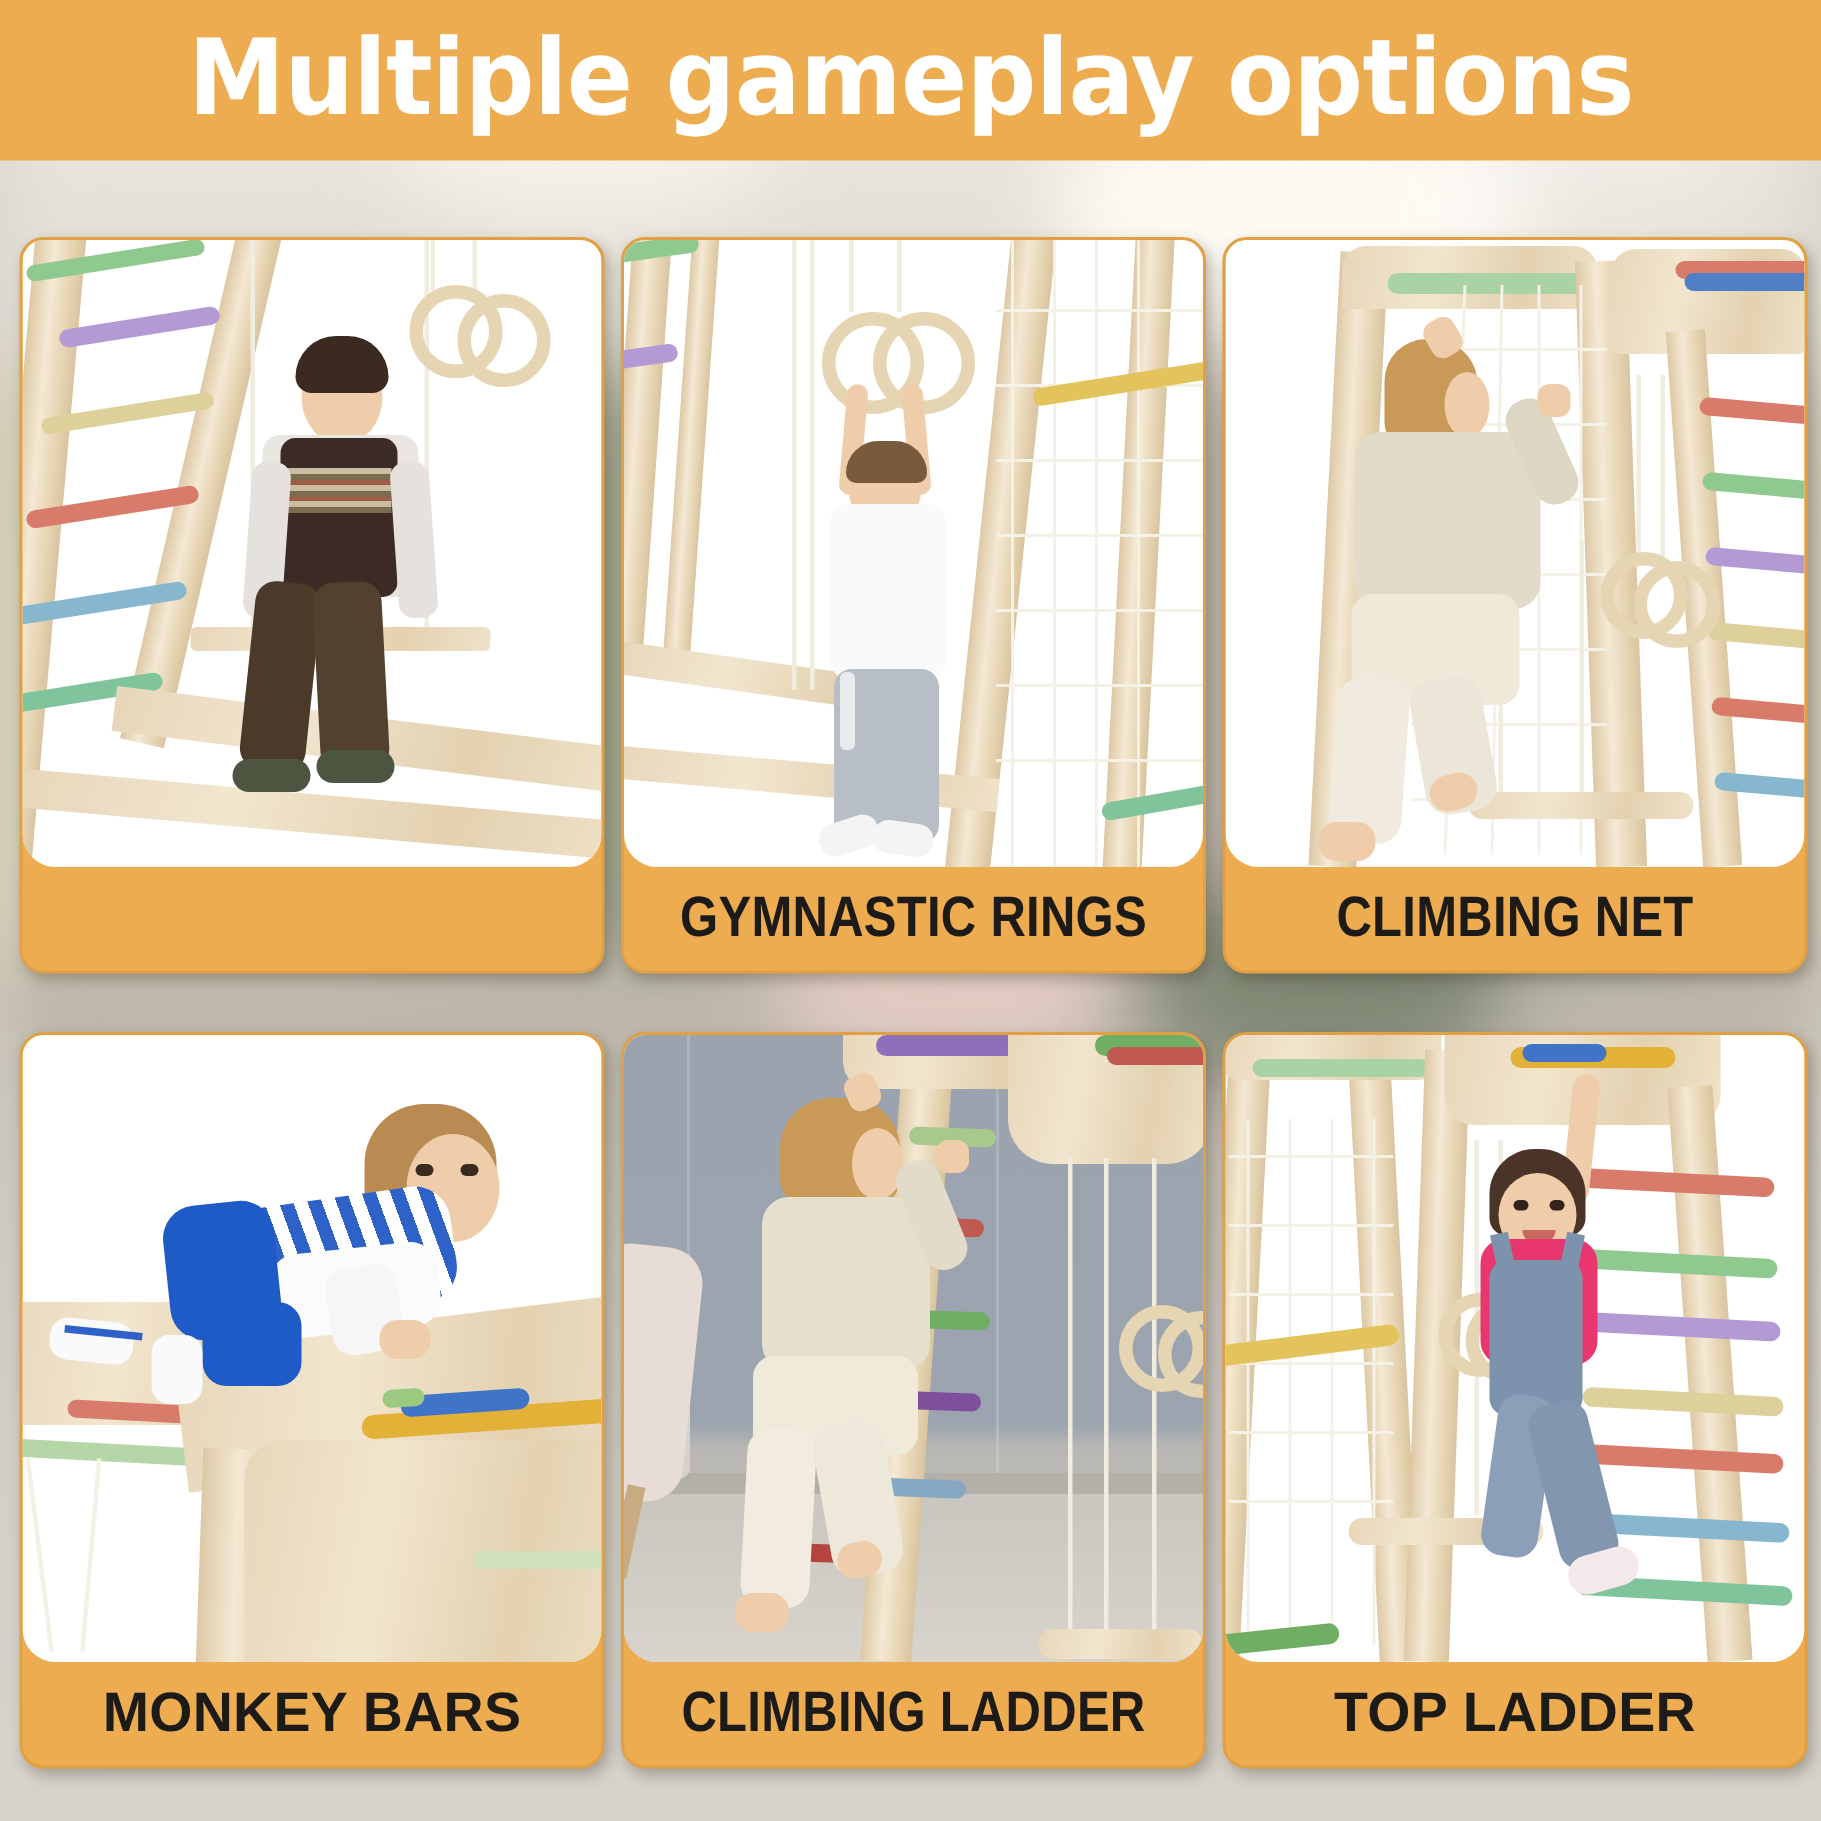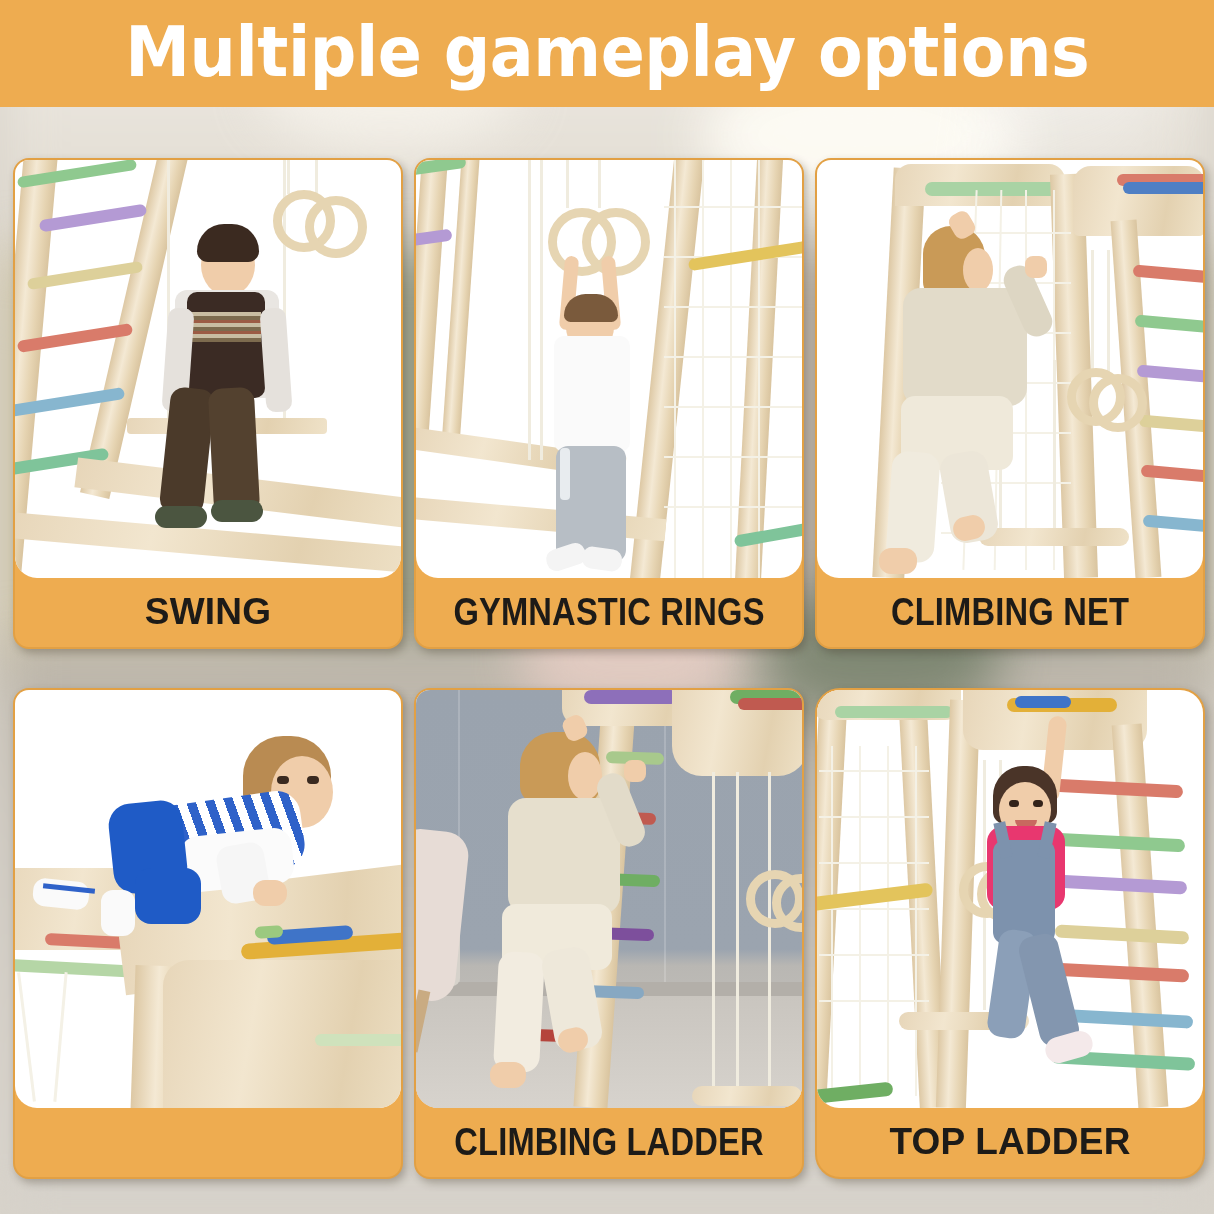--- a/index.html
+++ b/index.html
@@ -133,21 +133,20 @@
         <div style="position:absolute;left:172px;top:132px;width:78px;height:106px;background:#3b2b24;border-radius:10px;"></div>
         <div style="position:absolute;left:176px;top:152px;width:70px;height:30px;background:repeating-linear-gradient(180deg,#c9bda2 0 4px,#7d6b4e 4px 8px,#9c5c45 8px 11px);"></div>
         <div style="position:absolute;left:150px;top:148px;width:26px;height:104px;background:#e5e1dc;border-radius:10px;transform:rotate(4deg);"></div>
         <div style="position:absolute;left:248px;top:148px;width:26px;height:104px;background:#e5e1dc;border-radius:10px;transform:rotate(-4deg);"></div>
         <div style="position:absolute;left:150px;top:228px;width:44px;height:126px;background:#4b3a2a;border-radius:14px;transform:rotate(6deg);"></div>
         <div style="position:absolute;left:196px;top:228px;width:46px;height:126px;background:#53412f;border-radius:14px;transform:rotate(-3deg);"></div>
         <div style="position:absolute;left:140px;top:346px;width:52px;height:22px;background:#4b5540;border-radius:11px;"></div>
         <div style="position:absolute;left:196px;top:340px;width:52px;height:22px;background:#4b5540;border-radius:11px;"></div>
       </div>
     </div>
-    <div class="caption">SWING</div>
   </div>
 
   <div class="card" style="left:815px;top:51px;width:386px;height:487px;">
     <div class="photo">
       <div class="scene">
 
         <div class="wood v" style="left:66px;top:8px;width:32px;height:410px;transform:rotate(3deg);"></div>
         <div class="wood" style="left:78px;top:4px;width:170px;height:42px;border-radius:16px 16px 0 0;"></div>
         <div class="rung" style="left:108px;top:22px;width:140px;height:14px;background:#a9d3a4;"></div>
 
@@ -275,20 +274,21 @@
         <div style="position:absolute;left:166px;top:142px;width:112px;height:56px;background:#fbfbfb;border-radius:18px;transform:rotate(-6deg);"></div>
         <div style="position:absolute;left:96px;top:112px;width:74px;height:90px;background:#1f5bc6;border-radius:22px;transform:rotate(-6deg);"></div>
         <div style="position:absolute;left:120px;top:178px;width:66px;height:56px;background:#1f5bc6;border-radius:16px;"></div>
         <div style="position:absolute;left:18px;top:190px;width:56px;height:28px;background:#fafafa;border-radius:12px;transform:rotate(6deg);"></div>
         <div style="position:absolute;left:86px;top:200px;width:34px;height:46px;background:#fafafa;border-radius:12px;"></div>
         <div style="position:absolute;left:28px;top:196px;width:52px;height:5px;background:#2f62c9;transform:rotate(6deg);"></div>
         <div style="position:absolute;left:204px;top:154px;width:48px;height:58px;background:#f6f6f6;border-radius:14px;transform:rotate(-10deg);"></div>
         <div class="skin" style="position:absolute;left:238px;top:190px;width:34px;height:26px;border-radius:12px;"></div>
       </div>
     </div>
+    <div class="caption">MONKEY BARS</div>
   </div>
 
   <div class="card" style="left:414px;top:581px;width:386px;height:487px;">
     <div class="photo">
       <div class="scene">
 
         <div style="position:absolute;inset:0;background:linear-gradient(180deg,#9aa3ae 0%,#9ba4af 62%,#b9b7b3 66%,#cdc9c3 100%);"></div>
         <div style="position:absolute;left:42px;top:0;width:2px;height:300px;background:rgba(255,255,255,.18);"></div>
         <div style="position:absolute;left:248px;top:0;width:2px;height:300px;background:rgba(255,255,255,.18);"></div>
         <div style="position:absolute;left:0;top:292px;width:386px;height:14px;background:#b3afa9;"></div>
@@ -327,21 +327,21 @@
         <div style="position:absolute;left:86px;top:214px;width:110px;height:66px;background:#f0eadb;border-radius:14px;"></div>
         <div style="position:absolute;left:80px;top:262px;width:46px;height:120px;background:#f2ece0;border-radius:16px;transform:rotate(3deg);"></div>
         <div style="position:absolute;left:132px;top:258px;width:48px;height:102px;background:#eee8da;border-radius:16px;transform:rotate(-10deg);"></div>
         <div class="skin" style="position:absolute;left:74px;top:372px;width:36px;height:26px;border-radius:12px;"></div>
         <div class="skin" style="position:absolute;left:142px;top:338px;width:30px;height:24px;border-radius:12px;transform:rotate(-12deg);"></div>
       </div>
     </div>
     <div class="caption narrow">CLIMBING LADDER</div>
   </div>
 
-  <div class="card" style="left:815px;top:581px;width:386px;height:487px;border-radius:25px;">
+  <div class="card" style="left:815px;top:581px;width:386px;height:487px;">
     <div class="photo">
       <div class="scene">
 
         <div class="wood v" style="left:-8px;top:0px;width:28px;height:418px;transform:rotate(3deg);"></div>
         <div class="wood v" style="left:92px;top:4px;width:28px;height:414px;transform:rotate(-3deg);"></div>
         <div class="wood" style="left:-6px;top:0px;width:150px;height:30px;border-radius:0 0 16px 16px;"></div>
         <div class="rung" style="left:18px;top:16px;width:118px;height:12px;background:#a9d3a4;"></div>
         <div class="netline" style="left:14px;top:56px;width:2px;height:350px;"></div>
         <div class="netline" style="left:42px;top:56px;width:2px;height:350px;"></div>
         <div class="netline" style="left:70px;top:56px;width:2px;height:350px;"></div>

